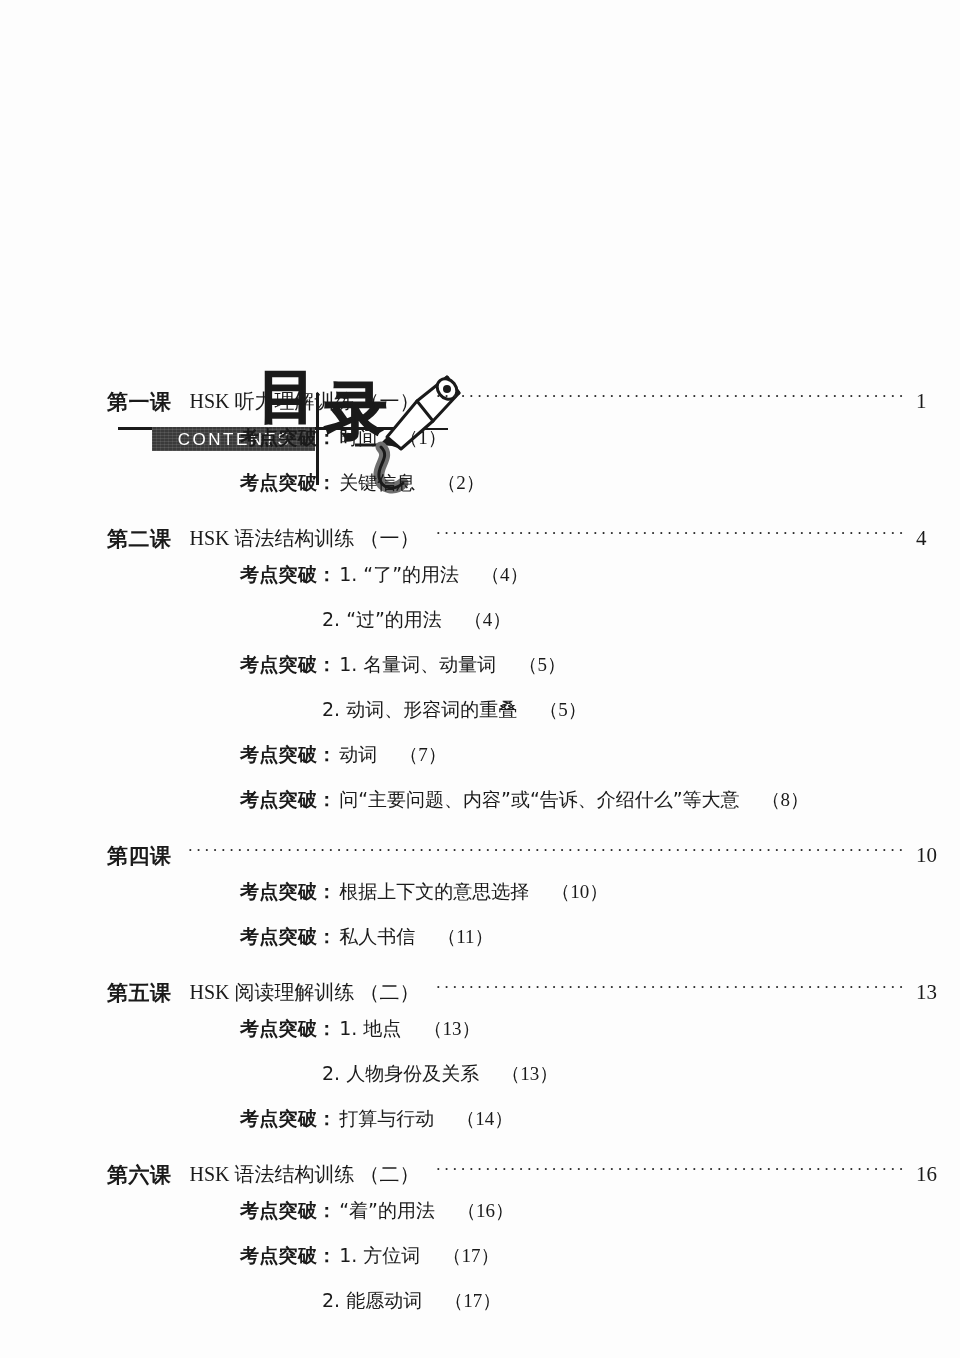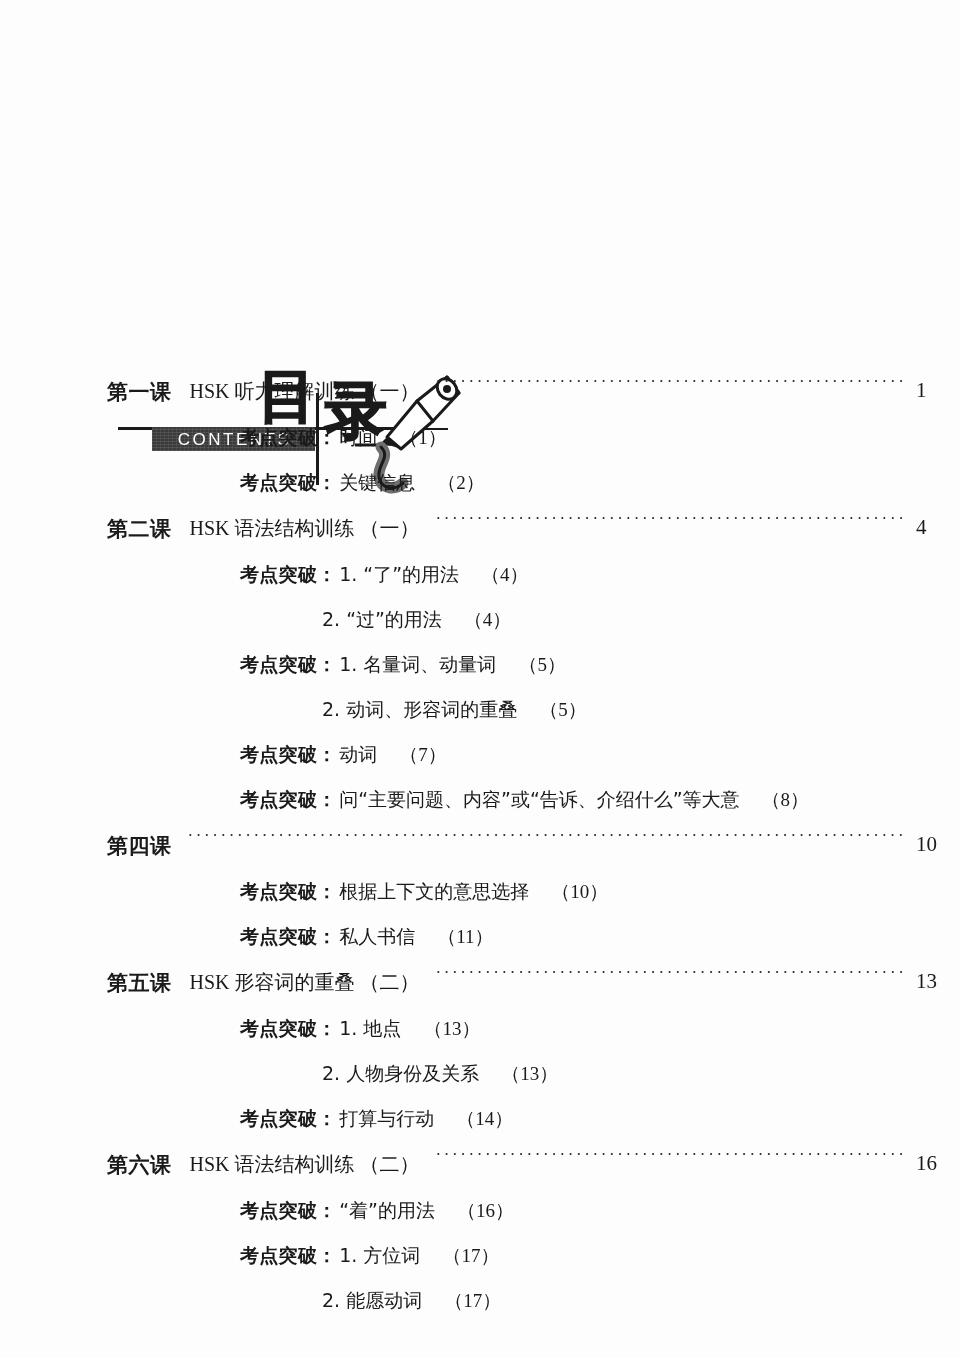--- a/index.html
+++ b/index.html
@@ -113,21 +113,21 @@
   .toc {
     position: absolute;
     left: 0;
     top: 378px;
     width: 960px;
   }
 
   .lesson {
     position: relative;
     display: flex;
-    align-items: flex-start;
+    align-items: center;
     height: 47px;
     padding-left: 107px;
     box-sizing: border-box;
   }
   .lesson-label {
     font-family: "DejaVu Sans", sans-serif;
     font-weight: bold;
     font-size: 21px;
     white-space: nowrap;
     letter-spacing: 0.5px;
@@ -303,21 +303,21 @@
         <span class="sub-page">（10）</span>
       </div>
       <div class="sub">
         <span class="sub-key">考点突破</span>
         <span class="sub-colon">：</span>
         <span class="sub-text">私人书信</span>
         <span class="sub-page">（11）</span>
       </div>
       <div class="lesson">
         <span class="lesson-label">第五课</span>
-        <span class="lesson-title">HSK 形容词的重叠 （二）</span>
+        <span class="lesson-title">HSK 阅读理解训练 （二）</span>
         <span class="leader"></span>
         <span class="pagenum">13</span>
       </div>
       <div class="sub">
         <span class="sub-key">考点突破</span>
         <span class="sub-colon">：</span>
         <span class="sub-text">1. 地点</span>
         <span class="sub-page">（13）</span>
       </div>
       <div class="sub indent2">

